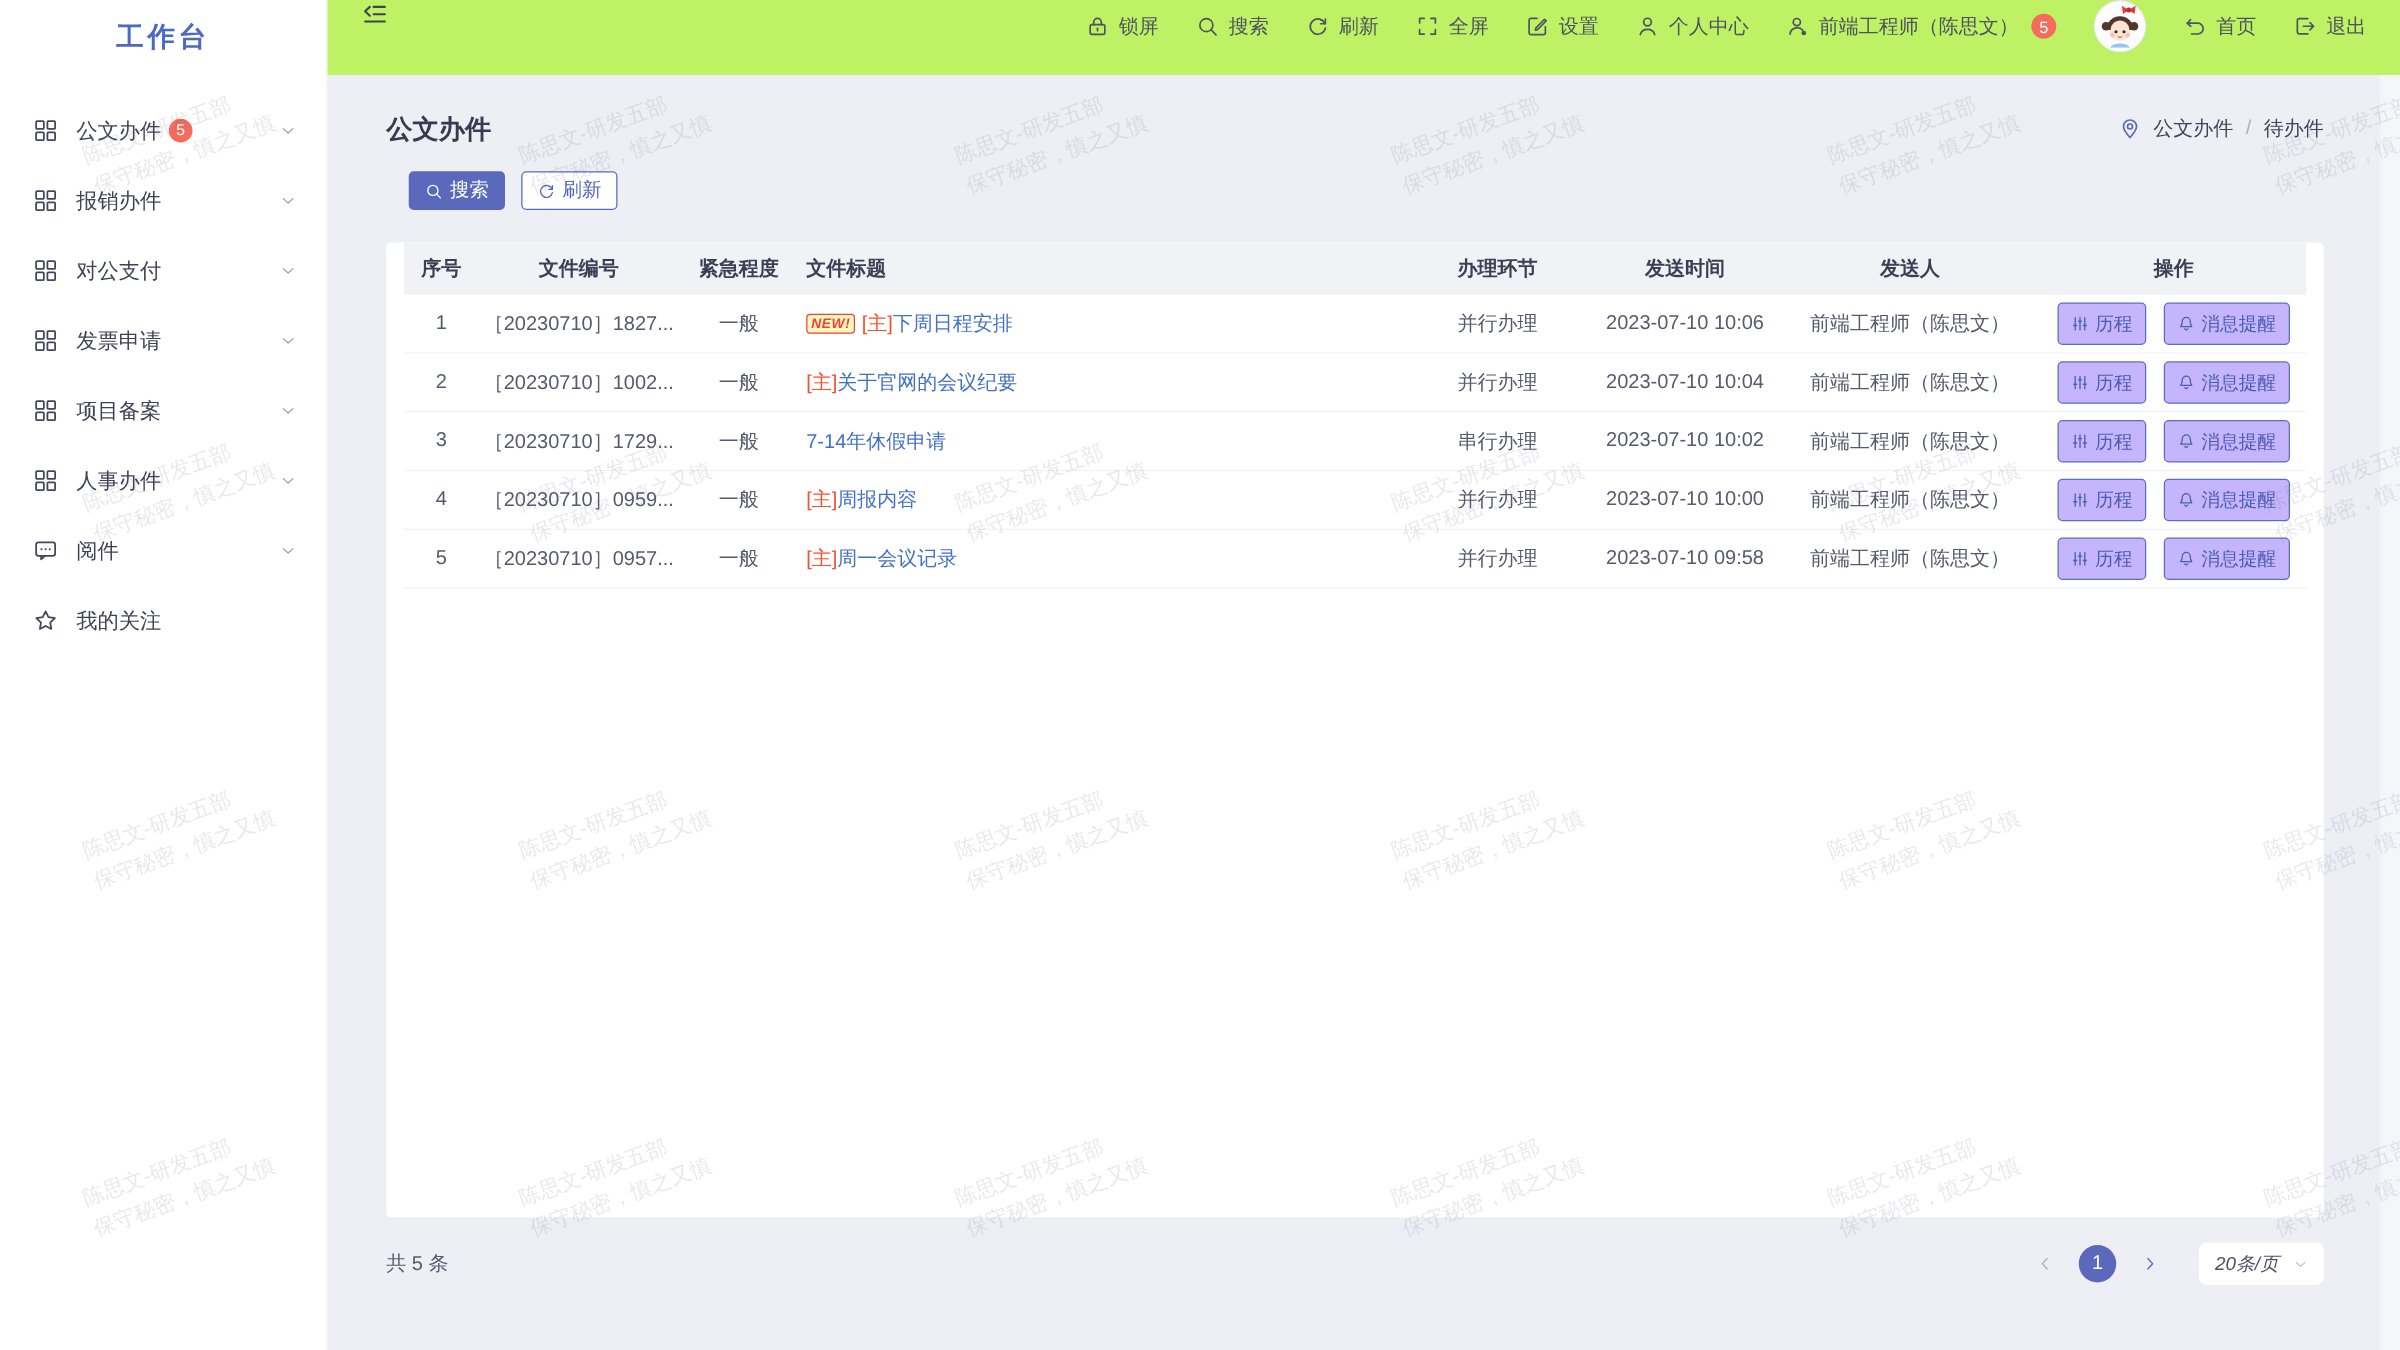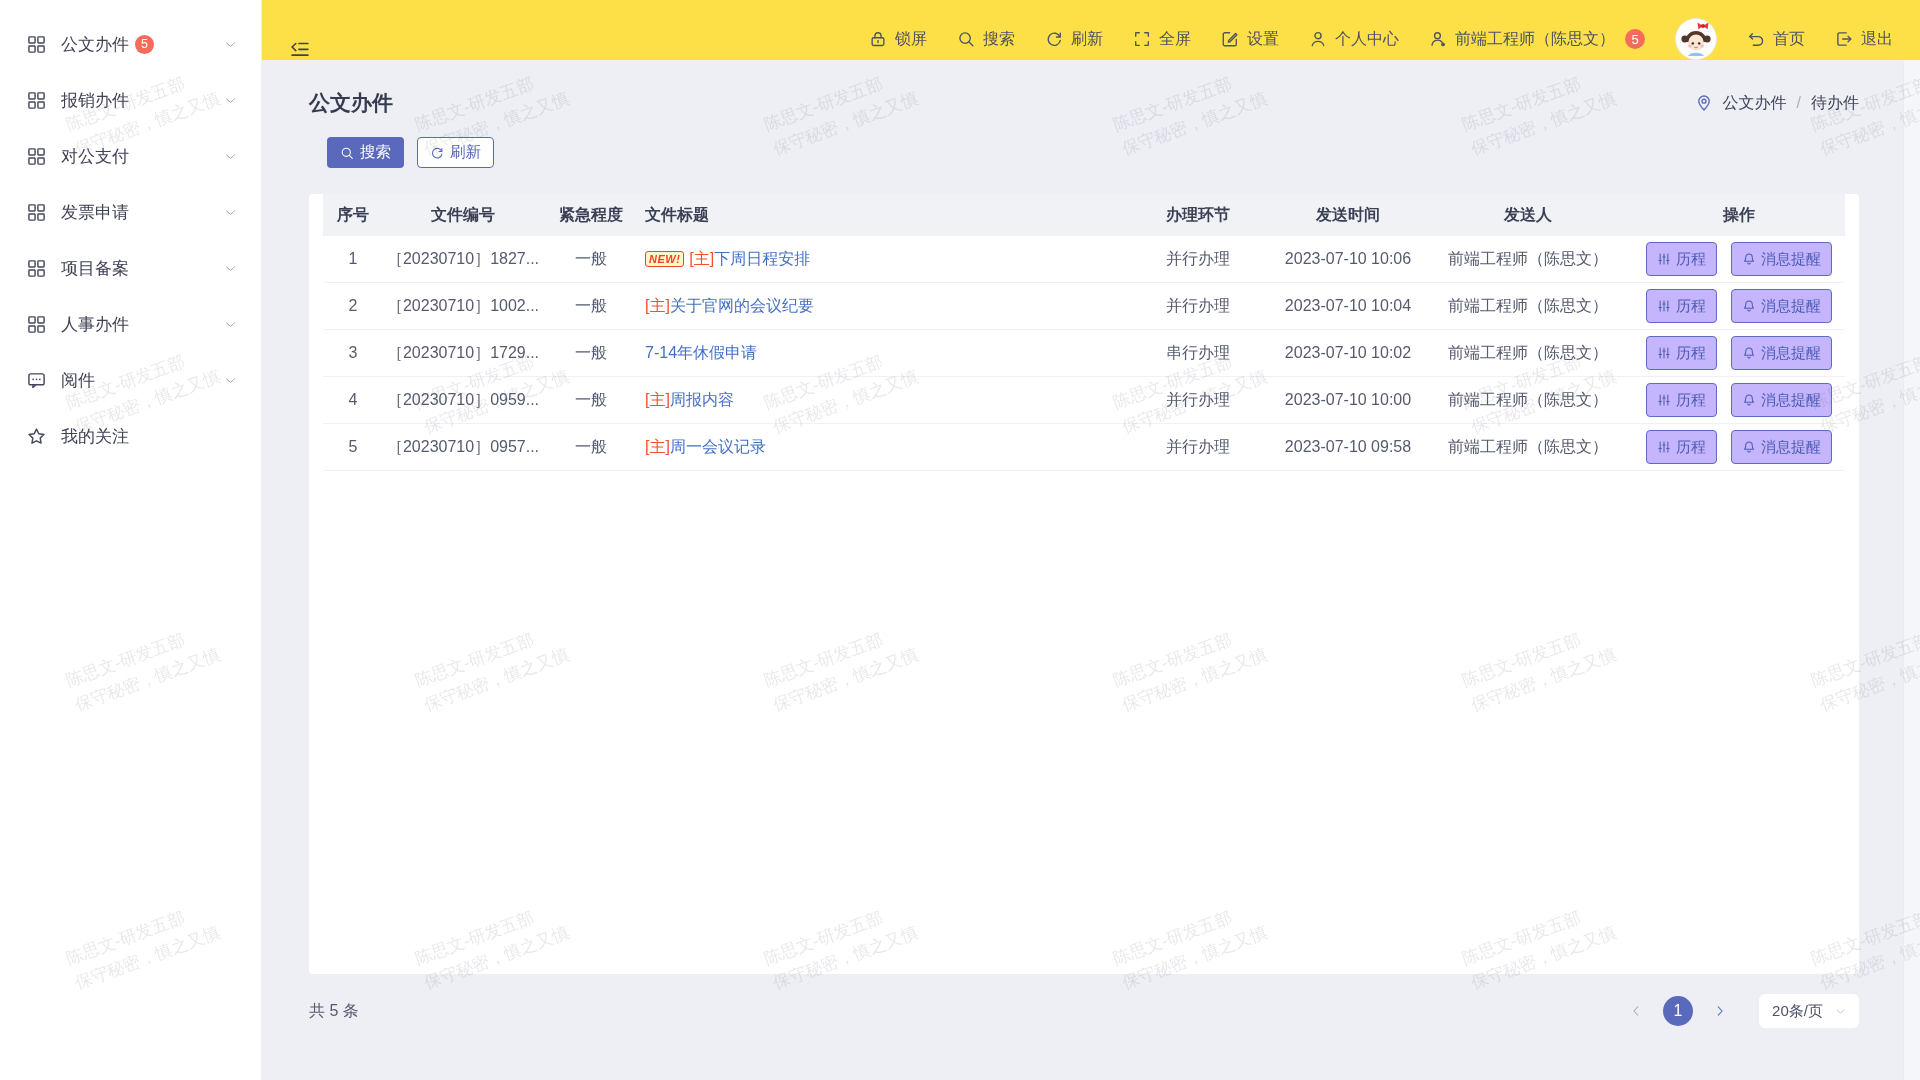--- a/index.html
+++ b/index.html
@@ -23,21 +23,21 @@
   .menu{padding-top:16px;}
   .menu-item{height:56px;display:flex;align-items:center;padding:0 24px 0 27px;font-size:17px;color:#3f4254;cursor:pointer;}
   .mi-icon{width:19px;height:19px;margin-right:15px;flex:none;color:#42475b;}
   .mi-icon svg{width:19px;height:19px;}
   .mi-badge{margin-left:6px;min-width:19px;height:19px;padding:0 3px;border-radius:10px;background:var(--badge);color:#fff;font-size:12.5px;display:flex;align-items:center;justify-content:center;}
   .mi-spacer{flex:1;}
   .mi-chevron{width:13px;height:13px;color:#989eb3;}
   .mi-chevron svg{width:13px;height:13px;}
 
   
-  .topbar{position:absolute;left:262px;top:0;right:0;height:60px;background:#fde047;display:flex;align-items:flex-end;padding:0 27px;z-index:2;}
+  .topbar{position:absolute;left:262px;top:0;right:0;height:60px;background:#bef264;display:flex;align-items:flex-start;padding:0 27px;z-index:2;}
   .collapse{width:22px;height:22px;color:#3e4254;cursor:pointer;}
   .collapse svg{width:22px;height:22px;}
   .topbar-right{margin-left:auto;display:flex;align-items:center;gap:30px;font-size:16px;color:#4e5261;}
   .tb-item{display:flex;align-items:center;gap:8px;cursor:pointer;white-space:nowrap;}
   .tb-icon{width:18px;height:18px;}
   .tb-icon svg{width:18px;height:18px;}
   .tb-badge{min-width:20px;height:20px;padding:0 3px;border-radius:10px;background:var(--badge);color:#fff;font-size:13px;display:flex;align-items:center;justify-content:center;margin-left:2px;}
   .avatar{width:42px;height:42px;border-radius:50%;overflow:hidden;cursor:pointer;flex:none;}
   .avatar svg{width:42px;height:42px;display:block;}
 
@@ -78,21 +78,21 @@
   .op-btn svg{width:14px;height:14px;}
 
   
   .foot{margin-top:20px;display:flex;align-items:center;justify-content:space-between;}
   .total{font-size:16px;color:#565b6f;}
   .pager{display:flex;align-items:center;gap:12px;}
   .pg-btn{width:30px;height:30px;display:flex;align-items:center;justify-content:center;color:#a9aec3;cursor:pointer;background:transparent;border:none;}
   .pg-btn svg{width:14px;height:14px;}
   .pg-btn.next{color:var(--primary);}
   .pg-page{width:30px;height:30px;border-radius:50%;background:var(--primary);color:#fff;font-size:16px;display:flex;align-items:center;justify-content:center;cursor:pointer;}
-  .pg-size{margin-left:12px;width:100px;height:34px;background:#fff;border-radius:6px;display:flex;align-items:center;justify-content:center;gap:12px;font-size:15px;color:#4d5268;cursor:pointer;}
+  .pg-size{margin-left:12px;width:100px;height:34px;background:#fff;border-radius:6px;display:flex;align-items:center;justify-content:center;gap:12px;font-size:15px;color:#4d5268;cursor:pointer;font-style:italic;}
   .pg-size .ch{width:11px;height:11px;color:#b3b8c9;}
   .pg-size .ch svg{width:11px;height:11px;}
 
   
   .wm-layer{position:absolute;inset:0;z-index:60;pointer-events:none;overflow:hidden;}
   .wm-tile{position:absolute;transform:rotate(-20deg);color:rgba(96,102,128,0.14);font-size:17px;line-height:1.55;white-space:nowrap;}
 </style>
 </head>
 <body>
 
@@ -181,20 +181,21 @@
       <path d="M8.3 7 H11.7"></path>
       <path d="M13.8 12 H17.2"></path>
   </symbol>
   <symbol id="i-bell" viewBox="0 0 20 20">
     <path d="M10 2.8 A4.6 4.6 0 0 1 14.6 7.4 C14.6 10.6 15.3 11.9 16.4 13.2 H3.6 C4.7 11.9 5.4 10.6 5.4 7.4 A4.6 4.6 0 0 1 10 2.8 Z"></path>
     <path d="M8.3 15.8 A1.8 1.8 0 0 0 11.7 15.8"></path>
   </symbol>
 </svg>
 
 <aside class="sidebar">
+  <div class="logo">工作台</div>
   <nav class="menu">
     <div class="menu-item">
       <span class="mi-icon">
           <svg class="ic">
             <use href="#i-grid"></use>
           </svg>
         </span>
       <span>公文办件</span>
       <span class="mi-badge">5</span>
       <span class="mi-spacer"></span>

